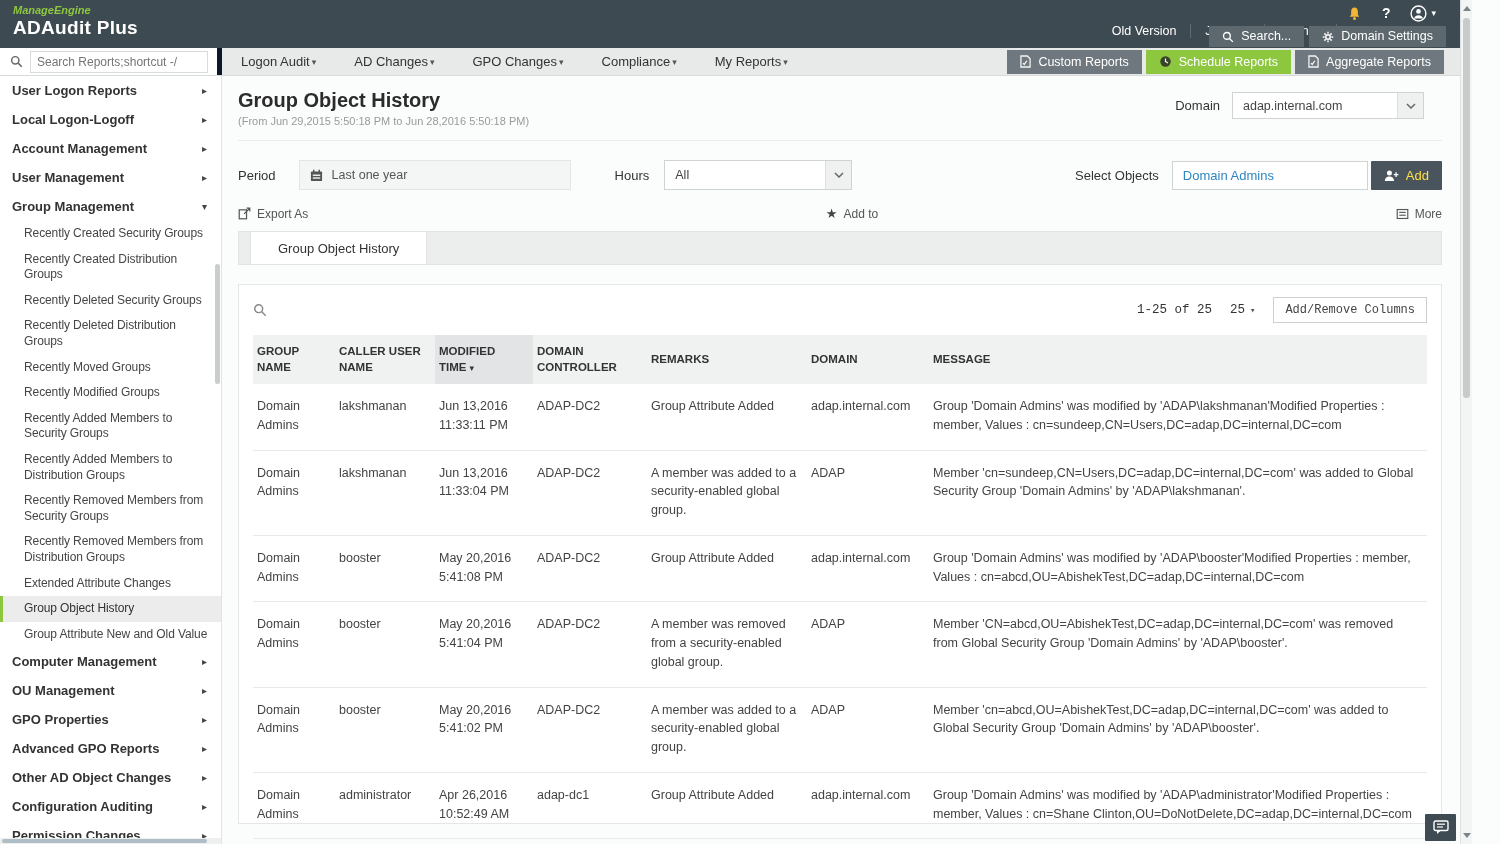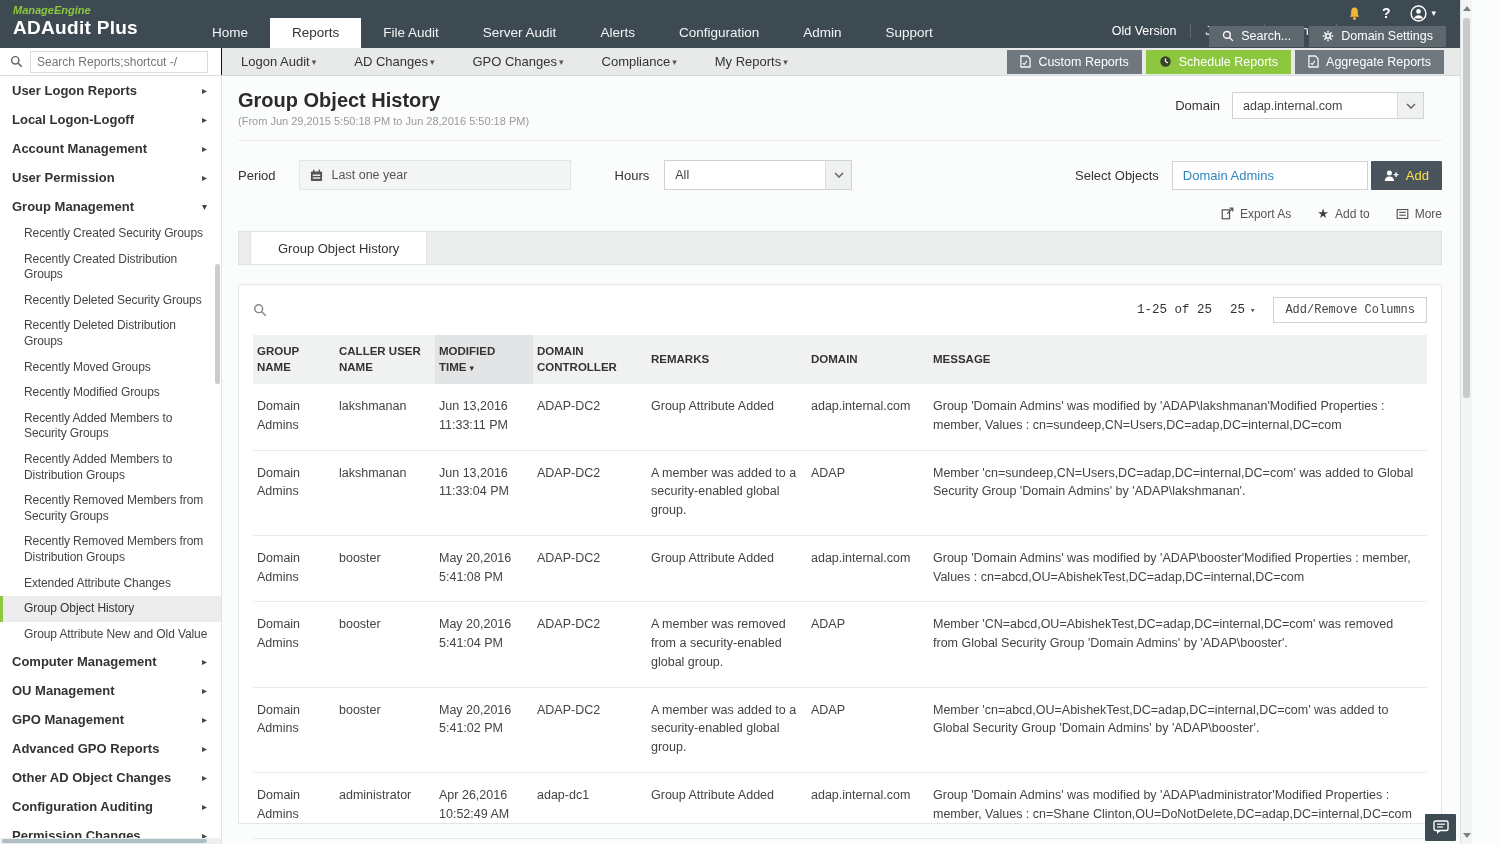--- a/index.html
+++ b/index.html
@@ -15,25 +15,25 @@
   .mainnav { display:flex; align-items:flex-end; }
   .nav-item { color:#f2f4f5; font-size:13.5px; padding:7px 22px 8px; cursor:pointer; }
   .nav-item.active { background:#fff; color:#333; }
   .topbar-right { margin-left:auto; display:flex; flex-direction:column; align-items:flex-end; padding:2px 26px 0 0; }
   .util-row { display:flex; align-items:center; color:#fff; font-size:12.5px; height:22px; }
   .util-link { padding:0 14px; border-right:1px solid rgba(255,255,255,.18); cursor:pointer;margin-top:36px; }
   .util-link:last-of-type { border-right:none; }
   .util-ico { padding:0 10px; cursor:pointer; display:flex; align-items:center; gap:4px; }
   .util-help { font-size:14px; font-weight:bold; color:#fff; }
   .util-row2 { display:flex; gap:5px; margin-top:2px; }
-  .util-btn { background:#5c676e; color:#fff; font-size:12.5px; padding:3px 13px 4px; display:flex; align-items:center; gap:7px; cursor:pointer; }
+  .util-btn { background:#5c676e; color:#fff; font-size:12.5px; padding:3px 13px 4px; display:flex; align-items:flex-end; gap:7px; cursor:pointer; }
 
   
   .subnav { height:28px; background:#e8eaea; border-bottom:1px solid #d8dbdb; display:flex; align-items:stretch; }
-  .subnav-search { width:222px; background:#fff; display:flex; align-items:center; gap:7px; padding:0 6px 0 10px; border-right:1px solid #0f172a; }
+  .subnav-search { width:222px; background:#fff; display:flex; align-items:center; gap:7px; padding:0 6px 0 10px; border-right:5px solid #0f172a; }
   .subnav-search input { border:1px solid #d9dcdc; height:22px; width:178px; font-size:12px; color:#555; padding:0 6px; outline:none; font-family:inherit; }
   .subnav-menus { display:flex; align-items:center; }
   .menu-item { font-size:13px; color:#333; padding:0 19px; display:flex; align-items:center; gap:2px; cursor:pointer; }
   .menu-caret { font-size:9px; color:#555; }
   .subnav-buttons { margin-left:auto; display:flex; align-items:center; gap:4px; padding-right:28px; }
   .btn-gray, .btn-green { color:#fff; font-size:12.5px; height:24px; padding:0 13px; display:flex; align-items:center; gap:7px; cursor:pointer; }
   .btn-gray { background:#6f787e; }
   .btn-green { background:#8dc63f; }
 
   
@@ -66,21 +66,21 @@
   .filter-label { font-size:13px; color:#333; }
   .period-input { display:flex; align-items:center; gap:9px; background:#f4f5f5; border:1px solid #e4e6e6; width:272px; height:30px; padding:0 10px; margin-left:23px; cursor:pointer; }
   .period-input .period-text { font-size:12.5px; color:#555; }
   .hours-label { margin-left:44px; }
   .hours-select { width:188px; height:30px; margin-left:15px; }
   .objects-group { margin-left:auto; display:flex; align-items:center; }
   .objects-input { width:196px; height:29px; border:1px solid #cfd3d3; font-size:13px; color:#2e86c1; padding:0 10px; margin-left:13px; outline:none; font-family:inherit; background:#fff; }
   .add-btn { background:#49545c; color:#fde047; height:29px; padding:0 13px; display:flex; align-items:center; gap:7px; font-size:13px; margin-left:3px; cursor:pointer; border-radius:1px; }
 
   
-  .export-row { display:flex; justify-content:flex-end; gap:26px; margin-top:15px; }
+  .export-row { display:flex; justify-content:space-between; gap:26px; margin-top:15px; }
   .export-link { display:flex; align-items:center; gap:6px; font-size:12px; color:#555; cursor:pointer; }
   .star-ico { font-size:13px; color:#444; }
 
   
   .tabstrip { margin-top:10px; background:#eceeee; border:1px solid #e2e4e4; height:34px; display:flex; align-items:stretch; }
   .tab-active { background:#fff; border-left:1px solid #e2e4e4; border-right:1px solid #e2e4e4; margin-left:11px; padding:0 27px; display:flex; align-items:center; font-size:13px; color:#333; cursor:pointer; }
 
   
   .card { margin-top:19px; background:#fff; border:1px solid #e5e7e7; padding:12px 14px 0; height:540px; }
   .card-toolbar { display:flex; align-items:center; }
@@ -107,30 +107,20 @@
 </head>
 <body>
 
 <div class="app">
 
   <header class="topbar">
     <div class="brand">
       <div class="brand-company">ManageEngine</div>
       <div class="brand-product">ADAudit Plus</div>
     </div>
-    <nav class="mainnav">
-      <div class="nav-item">Home</div>
-      <div class="nav-item active">Reports</div>
-      <div class="nav-item">File Audit</div>
-      <div class="nav-item">Server Audit</div>
-      <div class="nav-item">Alerts</div>
-      <div class="nav-item">Configuration</div>
-      <div class="nav-item">Admin</div>
-      <div class="nav-item">Support</div>
-    </nav>
     <div class="topbar-right">
       <div class="util-row">
         <span class="util-link">Old Version</span>
         <span class="util-link">Jump to</span>
         <span class="util-link">License</span>
         <span class="util-ico">
           <svg width="15" height="15" viewBox="0 0 16 16">
               <path d="M8 1.5 C5.4 1.5 4.4 3.6 4.4 6.2 L4.4 9.3 L2.9 11.4 L13.1 11.4 L11.6 9.3 L11.6 6.2 C11.6 3.6 10.6 1.5 8 1.5 Z" fill="#f2b636"></path>
               <circle cx="8" cy="13.2" r="1.6" fill="#f2b636"></circle>
             </svg>
@@ -237,21 +227,21 @@
         </div>
       <div class="side-item">
           <span>Local Logon-Logoff</span>
           <span class="side-arrow">▸</span>
         </div>
       <div class="side-item">
           <span>Account Management</span>
           <span class="side-arrow">▸</span>
         </div>
       <div class="side-item">
-          <span>User Permission</span>
+          <span>User Management</span>
           <span class="side-arrow">▸</span>
         </div>
       <div class="side-item">
           <span>Group Management</span>
           <span class="side-arrow">▾</span>
         </div>
 
       <div class="side-sub">Recently Created Security Groups</div>
       <div class="side-sub">Recently Created Distribution Groups</div>
       <div class="side-sub">Recently Deleted Security Groups</div>
@@ -268,21 +258,21 @@
 
       <div class="side-item">
           <span>Computer Management</span>
           <span class="side-arrow">▸</span>
         </div>
       <div class="side-item">
           <span>OU Management</span>
           <span class="side-arrow">▸</span>
         </div>
       <div class="side-item">
-          <span>GPO Management</span>
+          <span>GPO Properties</span>
           <span class="side-arrow">▸</span>
         </div>
       <div class="side-item">
           <span>Advanced GPO Reports</span>
           <span class="side-arrow">▸</span>
         </div>
       <div class="side-item">
           <span>Other AD Object Changes</span>
           <span class="side-arrow">▸</span>
         </div>

